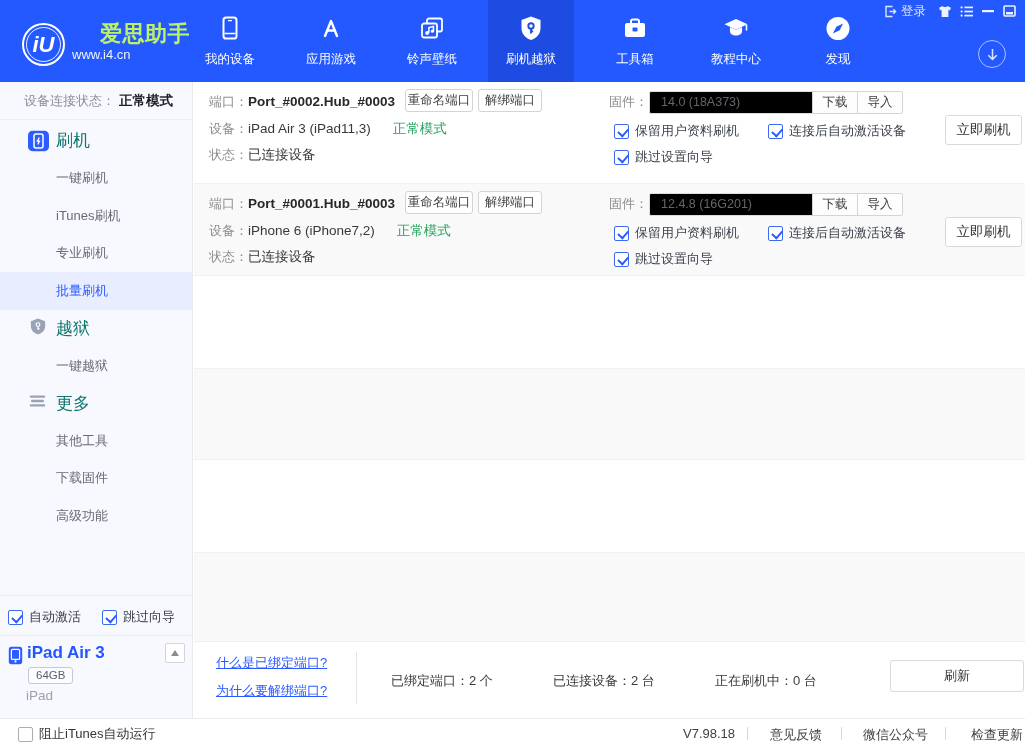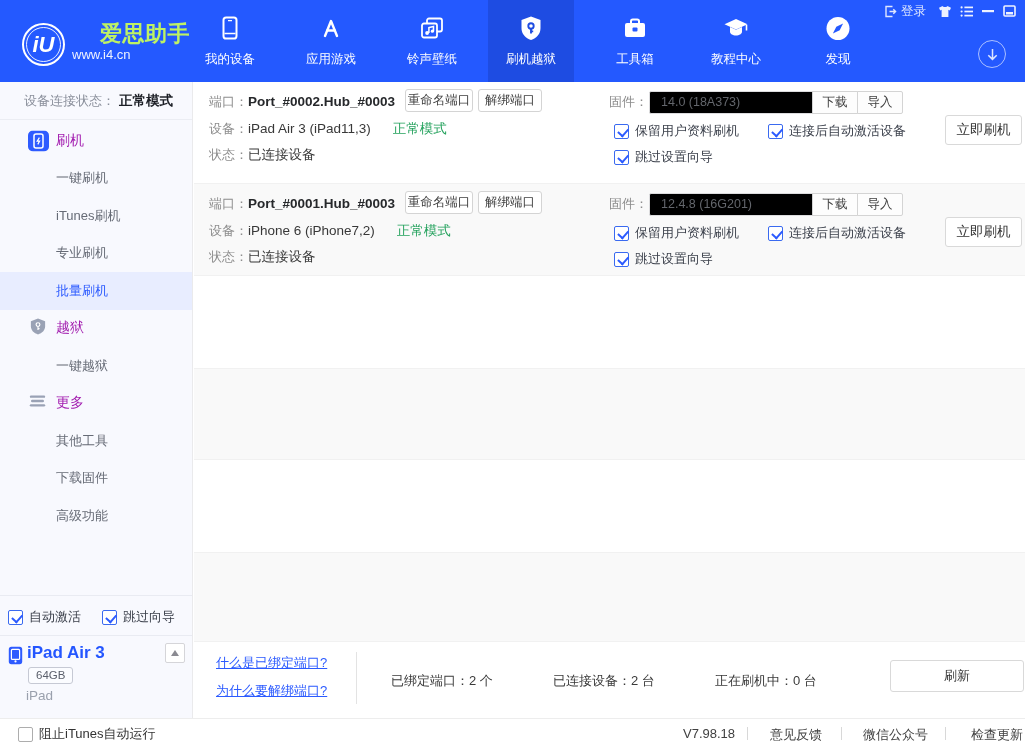--- a/index.html
+++ b/index.html
@@ -21,21 +21,21 @@
 .win-icon svg, .hdr-login svg { display:block; }
 .down-circle { position:absolute; left:978px; top:40px; width:28px; height:28px; border:1.6px solid rgba(255,255,255,.62); border-radius:50%; cursor:pointer; }
 .down-circle svg { position:absolute; left:6.5px; top:6.5px; }
 
 
 .sidebar { position:absolute; left:0; top:82px; width:193px; height:636px; background:#f8f9fe; border-right:1px solid #eaeaec; }
 .sb-status { position:absolute; left:0; top:0; width:100%; height:38px; line-height:38px; border-bottom:1px solid #ebedf3; padding-left:24px; font-size:13px; color:#8a8f9b; }
 .sb-status b { color:#1c1f26; font-size:13.5px; margin-left:4px; }
 .sb-menu { position:absolute; left:0; top:40px; width:100%; }
 .sb-item { position:relative; height:37.5px; display:flex; align-items:center; padding-left:56px; font-size:13px; color:#666b76; cursor:pointer; }
-.sb-item.parent { color:#a21caf; font-size:14px; }
+.sb-item.parent { color:#0f766e; font-size:17px; }
 .sb-item.selected { background:#e8edff; color:#2b5aff; }
 .sb-ico { position:absolute; left:28px; top:50%; transform:translateY(-50%); width:21px; height:21px; }
 .sb-div { position:absolute; left:0; width:100%; border-top:1px solid #e9ebf2; }
 .sb-opt { position:absolute; top:526px; display:flex; align-items:center; gap:6px; font-size:13px; color:#3d424d; cursor:pointer; }
 .cbox { display:inline-block; width:15px; height:15px; background:#fff; border:1px solid #3a6af0; border-radius:2px; position:relative; flex:none; }
 .cbox::after { content:""; position:absolute; left:2.5px; top:3px; width:8px; height:4.5px; border-left:2px solid #2b5aff; border-bottom:2px solid #2b5aff; transform:rotate(-48deg); }
 .cbox.unchecked { border-color:#adadad; }
 .cbox.unchecked::after { display:none; }
 .dev-icon { position:absolute; left:8px; top:564px; width:15px; height:19px; }
 .dev-name { position:absolute; left:27px; top:561px; font-size:17px; font-weight:bold; color:#2456ff; }

